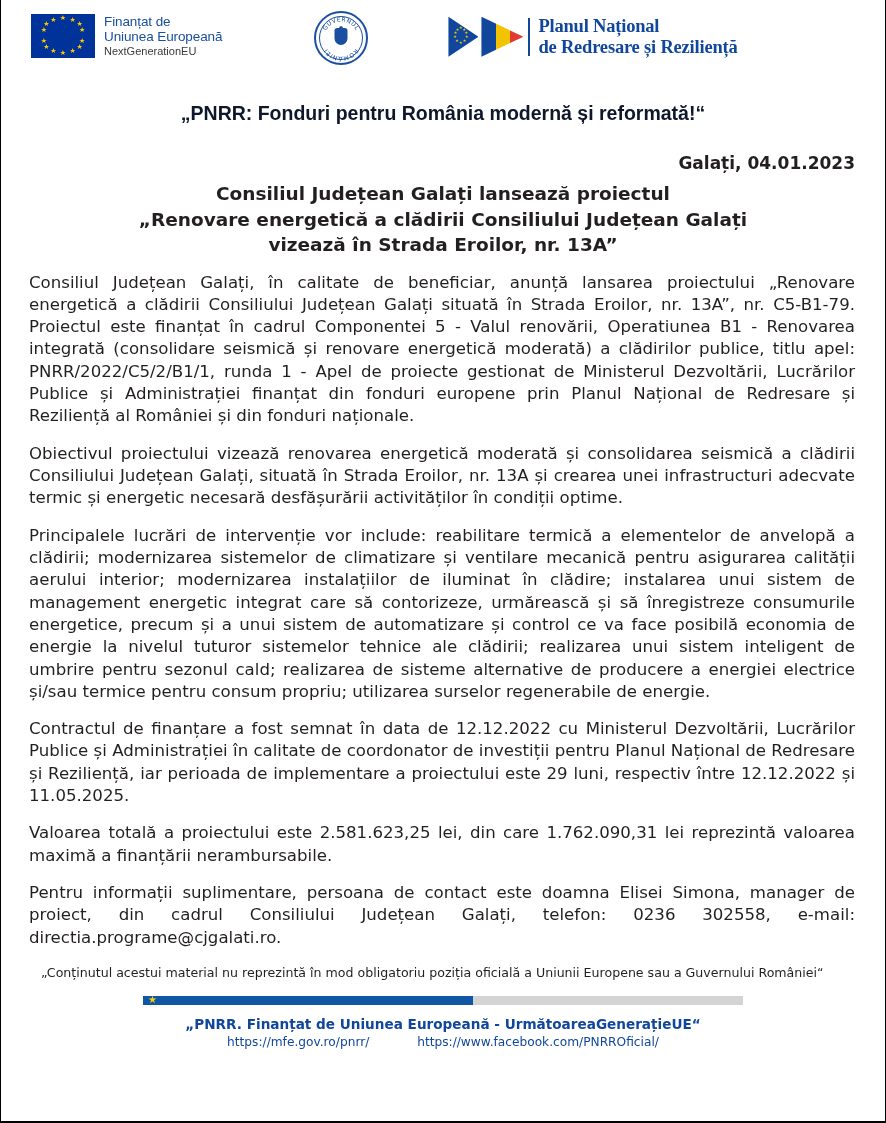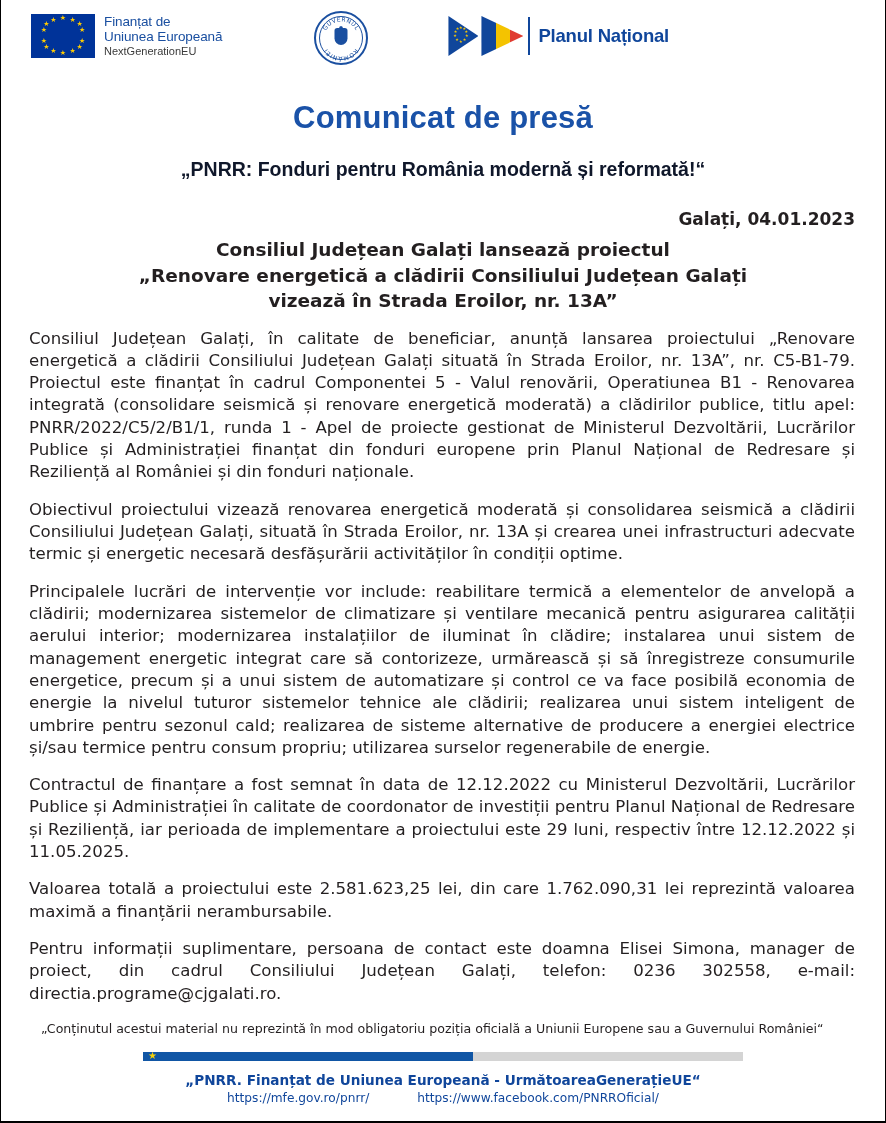--- a/index.html
+++ b/index.html
@@ -177,21 +177,21 @@
   .arrow-ro .s2 { left: 34%; width: 33%; background:#F4C300; }
   .arrow-ro .s3 { left: 67%; width: 33%; background:#E03C31; }
   .pnrr-bar {
     width: 2px;
     height: 38px;
     background: #10469b;
     margin-left: 2px;
   }
   .pnrr-text {
     color: #10469b;
-    font-family: Liberation Sans, sans-serif;
+    font-family: Liberation Serif, serif;
     font-weight: bold;
     font-size: 18.5px;
     line-height: 1.12;
     letter-spacing: -0.2px;
   }
 
   
   .title-main {
     text-align: center;
     color: #1a52a8;
@@ -394,25 +394,25 @@
           <div class="clip">
             <div class="seg s1"></div>
             <div class="seg s2"></div>
             <div class="seg s3"></div>
           </div>
         </div>
         <div class="pnrr-bar"></div>
       </div>
       <div class="pnrr-text">
         <div>Planul Național</div>
+        <div>de Redresare și Reziliență</div>
       </div>
     </div>
   </div>
 
-  <div class="title-main">Comunicat de presă</div>
   <div class="title-sub">„PNRR: Fonduri pentru România modernă și reformată!“</div>
   <div class="dateline">Galați, 04.01.2023</div>
 
   <div class="head-block">
     <div>Consiliul Județean Galați lansează proiectul</div>
     <div>„Renovare energetică a clădirii Consiliului Județean Galați</div>
     <div>vizează în Strada Eroilor, nr. 13A”</div>
   </div>
 
   <div class="body-wrap">

